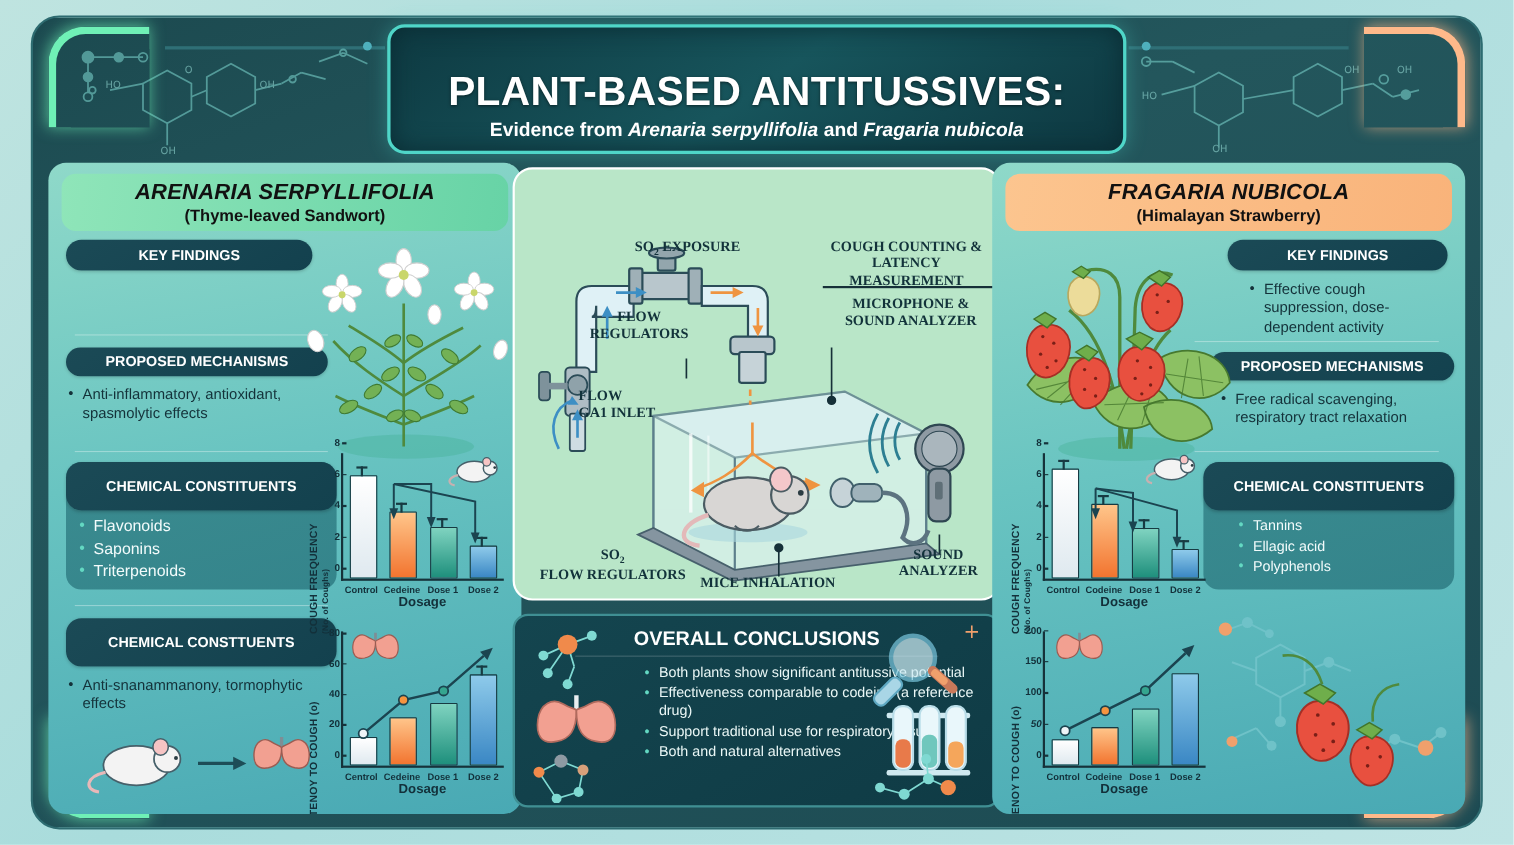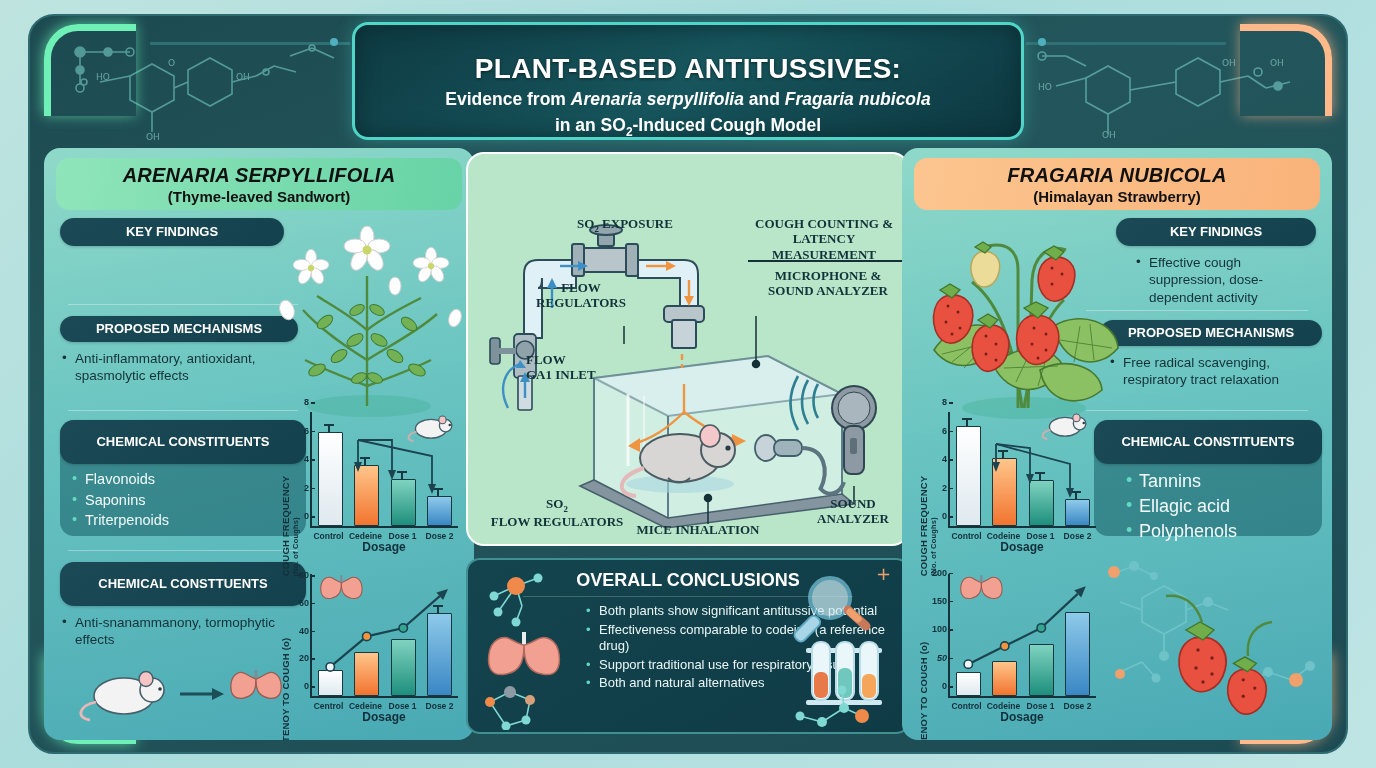--- a/index.html
+++ b/index.html
@@ -36,21 +36,21 @@
 
   
   .title-band {
     position: absolute; left: 352px; top: 22px; width: 672px; height: 118px;
     border-radius: 16px;
     background: linear-gradient(145deg, #0e3a42 0%, #17555c 50%, #0d3740 100%);
     border: 3px solid #4fd6c8; box-shadow: 0 0 18px #4fd6c855, inset 0 0 22px #0a2c33;
     display: flex; flex-direction: column; align-items: center; justify-content: center;
     text-align: center; color: #ffffff; padding: 6px 14px;
   }
-  .title-main { font-size: 28px; font-weight: bold; letter-spacing: .3px; line-height: 1.05;
+  .title-main { font-size: 37px; font-weight: bold; letter-spacing: .3px; line-height: 1.05;
                 text-shadow: 0 1px 3px #00000088; margin-top: 32px; }
   .title-sub  { font-size: 17.5px; font-weight: bold; line-height: 1.25; margin-top: 5px; }
   .title-sub i { font-style: italic; }
   sub { font-size: .68em; vertical-align: sub; }
 
   
   .panel {
     position: absolute; border-radius: 16px; overflow: hidden;
   }
   .side-panel { background: linear-gradient(170deg, #8fd9c9 0%, #69c4c1 45%, #49a9b4 100%); }
@@ -196,23 +196,20 @@
   <div class="glow-corner glow-tl"></div>
   <div class="glow-corner glow-tr"></div>
   <div class="glow-corner glow-bl"></div>
   <div class="glow-corner glow-br"></div>
 </div>
 
 <div class="title-band">
   <div class="title-main">PLANT-BASED ANTITUSSIVES:</div>
   <div class="title-sub">
     <span>Evidence from </span><i>Arenaria serpyllifolia</i><span> and </span><i>Fragaria nubicola</i>
-  </div>
-  <div class="title-sub">
-    <span>in an SO</span><sub>2</sub><span>-Induced Cough Model</span>
   </div>
 </div>
 
 <div class="panel side-panel panel-left">
 
   <div class="name-pill pill-green">
     <div class="name-latin" id="L-latin">ARENARIA SERPYLLIFOLIA</div>
     <div class="name-common" id="L-common">(Thyme-leaved Sandwort)</div>
   </div>
 
@@ -672,21 +669,21 @@
       </g>
       <g transform="translate(68,42)">
         <path d="M0,0 C14,-3 22,7 19,20 C16,33 5,39 -3,32 C-12,22 -11,5 0,0Z" fill="#ecdc9a" stroke="#b8a85e" stroke-width="1.5"></path>
         <path d="M-5,-5 L3,-10 L11,-5 L5,1 Z" fill="#6fae4b" stroke="#41762c" stroke-width="1.2"></path>
       </g>
     </g>
   </svg>
 
   <div class="const-box" style="right:10px; top:272px; width:228px; height:116px;"></div>
   <div class="sec-head" style="right:10px; top:272px; width:228px; height:44px;">CHEMICAL CONSTITUENTS</div>
-  <ul class="bullets light" style="right:10px; top:322px; width:196px; font-size:18px;">
+  <ul class="bullets light" style="right:10px; top:322px; width:196px; font-size:13px;">
     <li>Tannins</li>
     <li>Ellagic acid</li>
     <li>Polyphenols</li>
   </ul>
 
   <svg style="position:absolute; right:6px; top:404px;" width="230" height="182" viewBox="0 0 230 182">
     <g stroke="#6fc2c8" stroke-width="1.8" fill="none">
       <polygon points="46,46 68,34 90,46 90,70 68,82 46,70"></polygon>
       <path d="M90,58 L112,50 M46,58 L24,50 M68,82 L68,104 M112,50 L132,58"></path>
       <path d="M16,22 L38,14 M38,14 L58,24"></path>

